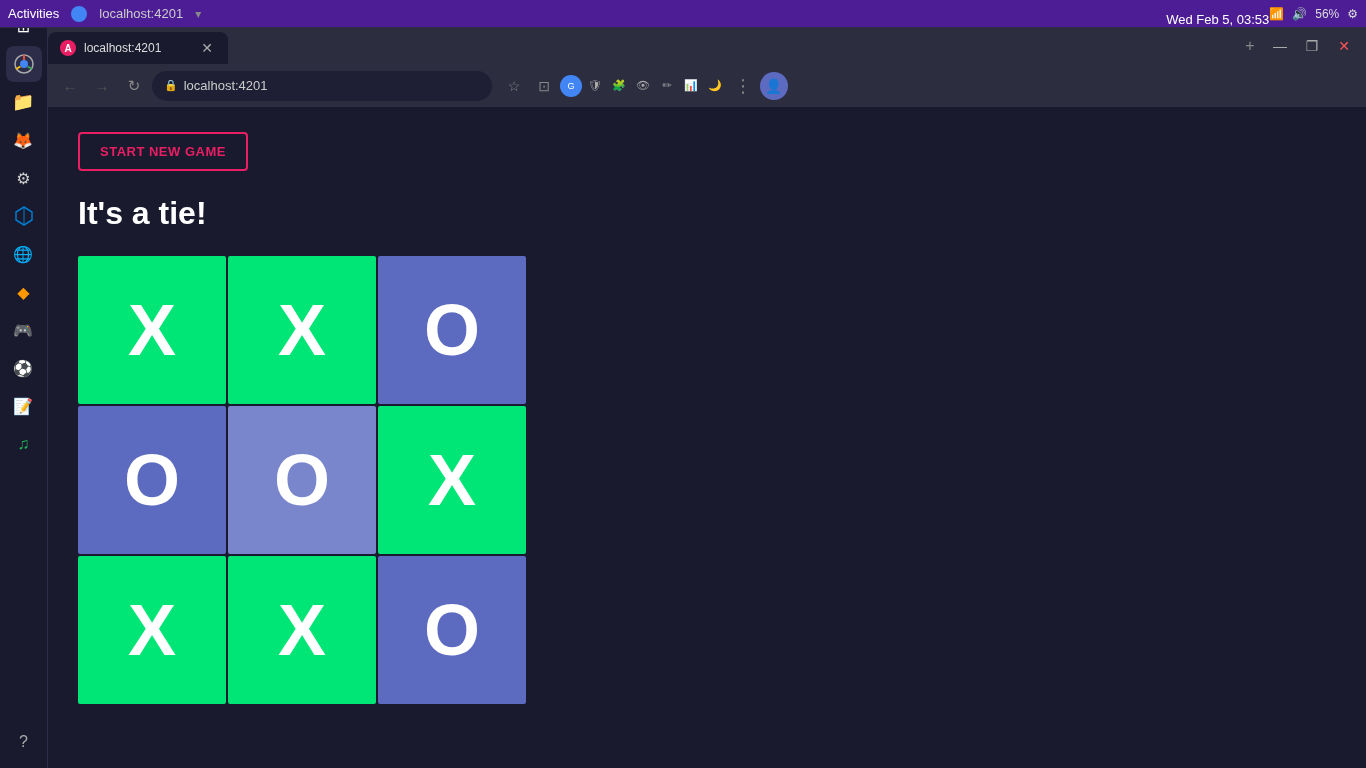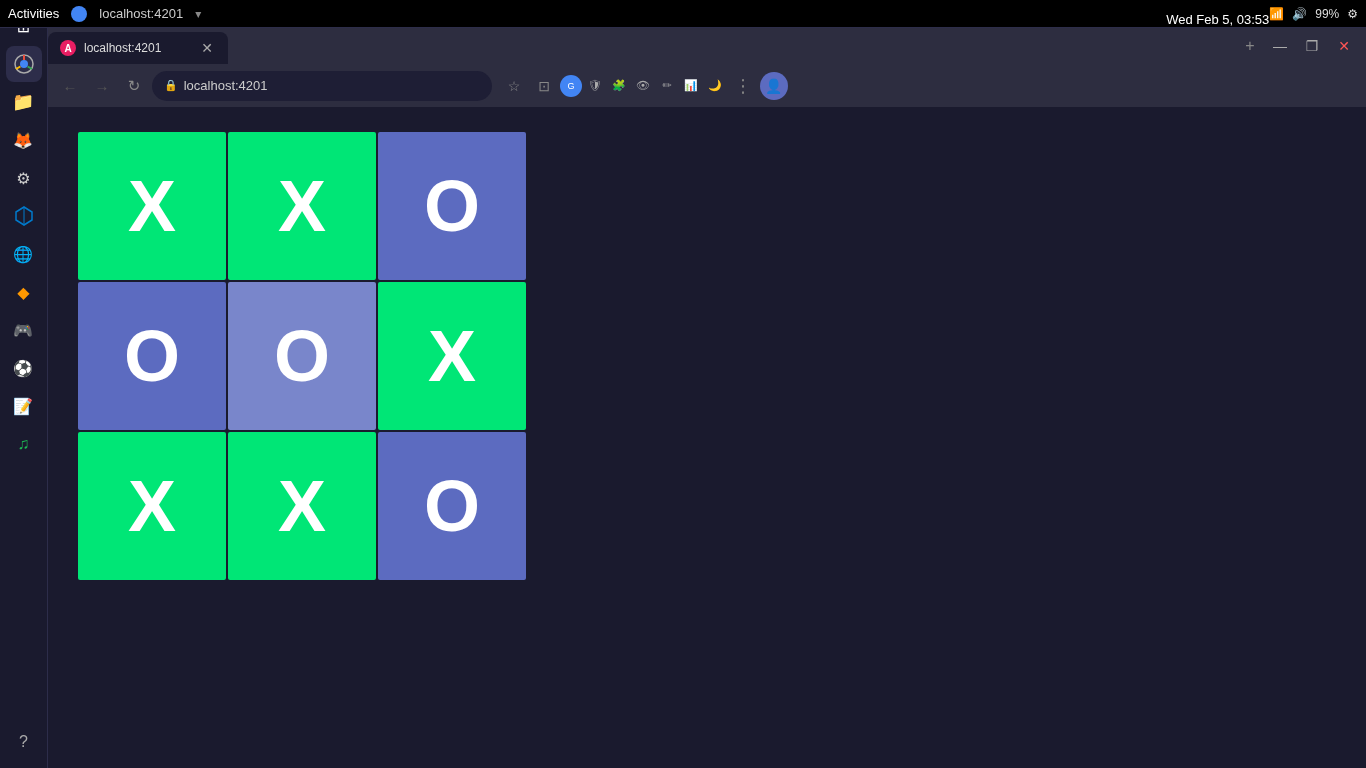--- a/index.html
+++ b/index.html
@@ -99,21 +99,21 @@
       background-color: #7986cb;
     }
 
     
     .os-top-bar {
       position: fixed;
       top: 0;
       left: 0;
       right: 0;
       height: 28px;
-      background: #000000;
+      background: #4c1d95;
       display: flex;
       align-items: center;
       z-index: 200;
       padding: 0 8px;
       border-bottom: 1px solid #2d2d4a;
     }
 
     .os-top-bar-left {
       display: flex;
       align-items: center;
@@ -323,21 +323,21 @@
     <span class="activities-btn">Activities</span>
 
     <span style="width:16px;height:16px;background:#4285f4;border-radius:50%;display:inline-block;"></span>
     <span style="color:#ccc;font-size:13px;">localhost:4201</span>
     <span style="color:#888;font-size:12px;">▾</span>
   </div>
   <div class="os-top-bar-center">Wed Feb  5, 03:53</div>
   <div class="os-top-bar-right">
     <span>📶</span>
     <span>🔊</span>
-    <span>99%</span>
+    <span>56%</span>
     <span>⚙</span>
   </div>
 </div>
 
 <div class="dock">
   <div class="dock-icon" style="color:#fff;font-size:16px;">⊞</div>
   <div class="dock-icon active" style="color:#4285f4;">
     <svg width="20" height="20" viewBox="0 0 20 20">
       <circle cx="10" cy="10" r="9" fill="none" stroke="#aaa" stroke-width="1.5"></circle>
       <circle cx="10" cy="10" r="4" fill="#4285f4"></circle>
@@ -399,21 +399,23 @@
       <div class="ext-icon">👁</div>
       <div class="ext-icon">✏</div>
       <div class="ext-icon">📊</div>
       <div class="ext-icon">🌙</div>
       <div class="addr-action-btn" style="font-size:18px;letter-spacing:-2px;">⋮</div>
     </div>
     <div class="profile-icon">👤</div>
   </div>
 
   <div style="flex:1;background:#1a1a2e;padding:24px 30px;overflow:auto;">
-
+    <button class="start-game-btn">START NEW GAME</button>
+
+    <div class="game-status">It's a tie!</div>
 
     <div class="board" id="board-container">
 
     <div class="cell green">X</div>
         <div class="cell green">X</div>
         <div class="cell blue">O</div>
         <div class="cell blue">O</div>
         <div class="cell light-blue">O</div>
         <div class="cell green">X</div>
         <div class="cell green">X</div>

